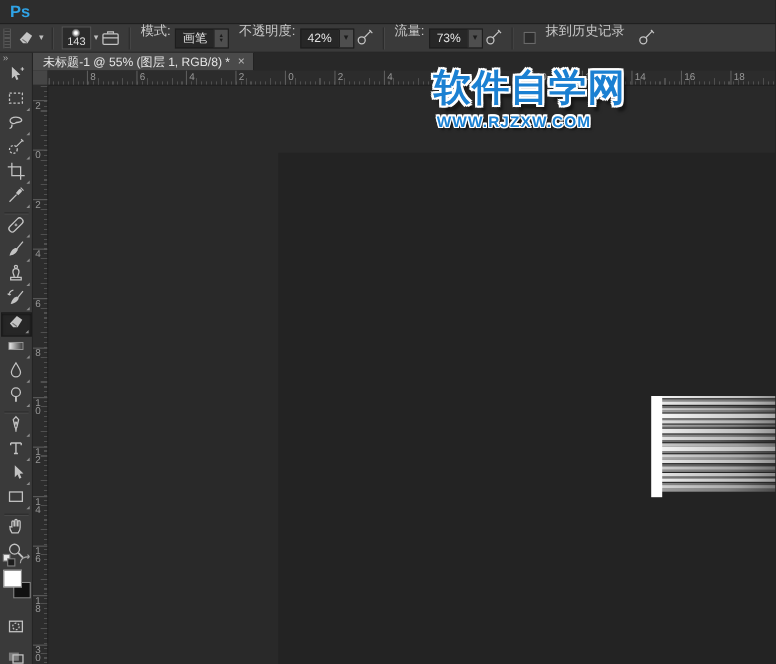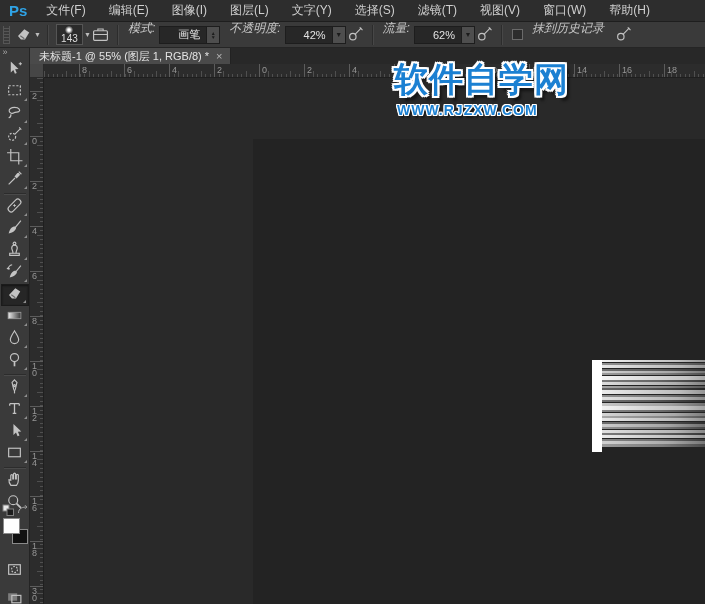--- a/index.html
+++ b/index.html
@@ -23,22 +23,22 @@
     background:repeating-linear-gradient(0deg,#565656 0 1px,transparent 1px 3px);
     border-left:1px solid #565656; border-right:1px solid #565656; }
   .opt-sep { width:1px; height:20px; background:#2c2c2c; margin:0 6px; box-shadow:1px 0 0 #474747; }
   .opt-icon { display:flex; align-items:center; justify-content:center; width:20px; height:20px; }
   .caret { font-size:7px; color:#bdbdbd; margin-left:1px; }
   .tip-box { width:27px; height:21px; background:#2b2b2b; border:1px solid #555;
     display:flex; flex-direction:column; align-items:center; justify-content:flex-start; margin-left:2px; }
   .tip-dot { width:8px; height:8px; margin-top:1px; border-radius:50%;
     background:radial-gradient(circle,#ffffff 0 20%,rgba(255,255,255,.35) 55%,transparent 75%); }
   .tip-num { font-size:10px; color:#ddd; line-height:10px; }
-  .opt-label { margin:0 4px 12px 4px; white-space:nowrap;font-style:italic; }
-  .dd { height:18px; background:#272727; border:1px solid #1d1d1d; display:flex; align-items:center;padding-left:12px; }
+  .opt-label { margin:0 4px 12px 4px; white-space:nowrap; }
+  .dd { height:18px; background:#272727; border:1px solid #1d1d1d; display:flex; align-items:center; }
   .dd-value { padding:0 6px; font-size:11px; color:#e2e2e2; min-width:28px; text-align:center; }
   .dd-btn { width:13px; height:100%; background:#4e4e4e; border-left:1px solid #1d1d1d;
     display:flex; align-items:center; justify-content:center; font-size:7px; color:#1b1b1b; }
   .dd-dbl { width:13px; height:100%; background:#4e4e4e; border-left:1px solid #1d1d1d;
     display:flex; flex-direction:column; align-items:center; justify-content:center; font-size:5px; line-height:4px; color:#1b1b1b; }
   .checkbox { width:11px; height:11px; background:#2c2c2c; border:1px solid #6a6a6a; margin:0 5px 0 4px; }
 
   
   #tabrow { position:absolute; left:30px; top:48px; width:675px; height:16px; background:#282828; }
   #doc-tab { position:absolute; left:0; top:0; height:16px; background:#4a4a4a;
@@ -105,32 +105,20 @@
     text-shadow:-1px -1px 0 #fff,1px -1px 0 #fff,-1px 1px 0 #fff,1px 1px 0 #fff,
       0 -1px 0 #fff,0 1px 0 #fff,-1px 0 0 #fff,1px 0 0 #fff,2px 3px 2px rgba(0,0,0,.5); }
 </style>
 </head>
 <body>
 
 <div id="app">
 
   <div id="menubar">
     <span id="ps-logo">Ps</span>
-    <div id="menu-items" style="display: flex;">
-        <div class="menu-item">文件(F)</div>
-        <div class="menu-item">编辑(E)</div>
-        <div class="menu-item">图像(I)</div>
-        <div class="menu-item">图层(L)</div>
-        <div class="menu-item">文字(Y)</div>
-        <div class="menu-item">选择(S)</div>
-        <div class="menu-item">滤镜(T)</div>
-        <div class="menu-item">视图(V)</div>
-        <div class="menu-item">窗口(W)</div>
-        <div class="menu-item">帮助(H)</div>
-      </div>
   </div>
 
   <div id="optionsbar">
     <div class="opt-grip"></div>
     <span class="opt-icon" id="tool-preset-icon">
         <svg viewBox="0 0 16 16" width="17" height="17" fill="none" stroke="#c3c3c3" stroke-width="1.1">
           <path fill="#c3c3c3" stroke="none" d="M8.8 3 13.4 6.2l-4 6.4H5.6L2.8 9.4z"></path>
           <path d="M5 9.2l3.8 2.8" stroke="#6a6a6a" stroke-width="1"></path>
         </svg>
       </span>
@@ -163,21 +151,21 @@
     </div>
     <span class="opt-icon airbrush">
         <svg viewBox="0 0 16 16" width="17" height="17" fill="none" stroke="#c3c3c3" stroke-width="1.1">
           <circle cx="5.5" cy="10" r="3"></circle>
           <path d="M7.8 7.6 13.5 1.8M12 1.2l2.6 2.6" stroke-width="1"></path>
         </svg>
       </span>
     <div class="opt-sep"></div>
     <span class="opt-label">流量:</span>
     <div class="dd">
-      <span class="dd-value">62%</span>
+      <span class="dd-value">73%</span>
       <span class="dd-btn">▼</span>
     </div>
     <span class="opt-icon airbrush">
         <svg viewBox="0 0 16 16" width="17" height="17" fill="none" stroke="#c3c3c3" stroke-width="1.1">
           <circle cx="5.5" cy="10" r="3"></circle>
           <path d="M7.8 7.6 13.5 1.8M12 1.2l2.6 2.6" stroke-width="1"></path>
         </svg>
       </span>
     <div class="opt-sep"></div>
     <span class="checkbox"></span>

